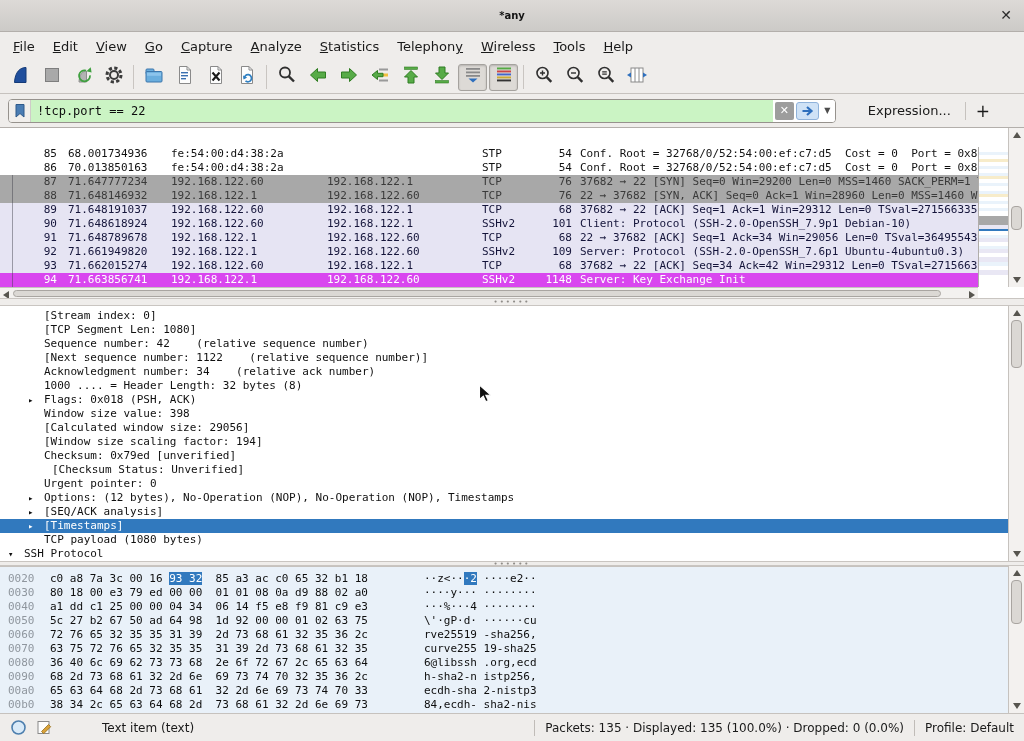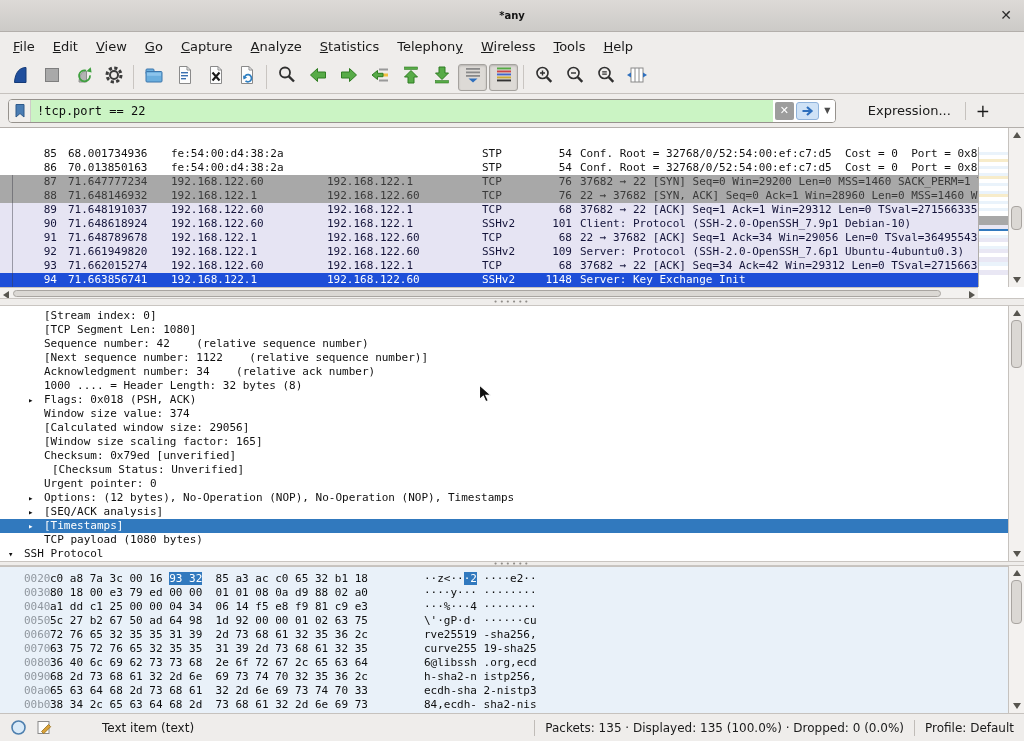--- a/index.html
+++ b/index.html
@@ -53,21 +53,21 @@
     display:flex; font-size:12px; color:#111; }
   .pl-hcell { border-right:1px solid #c4c1bd; padding:1px 0 0 5px; white-space:nowrap; overflow:hidden; }
   .h-no{width:62px;} .h-time{width:103px;} .h-src{width:156px;} .h-dst{width:155px;}
   .h-proto{width:57px;} .h-len{width:43px;} .h-info{flex:1; border-right:none;}
   .pl-body { position:absolute; top:19px; left:0; width:978px; height:140px; overflow:hidden;
     font-family:"DejaVu Sans Mono", monospace; font-size:11px; }
   .pl-row { display:flex; height:14px; line-height:14px; white-space:pre; position:relative; }
   .pl-row.white { background:#ffffff; color:#101010; }
   .pl-row.gray  { background:#a8a8a8; color:#3a3a3a; }
   .pl-row.lav   { background:#e6e4f3; color:#14143a; }
-  .pl-row.sel   { background:#1d4ed8; color:#ffffff; }
+  .pl-row.sel   { background:#d946ef; color:#ffffff; }
   .c-no{width:62px; text-align:right; padding-right:5px;}
   .c-time{width:103px; padding-left:6px;}
   .c-src{width:156px; padding-left:6px;}
   .c-dst{width:155px; padding-left:6px;}
   .c-proto{width:57px; padding-left:6px;}
   .c-len{width:43px; text-align:right; padding-right:4px;}
   .c-info{flex:1; padding-left:4px; overflow:hidden;}
   .stream-line { position:absolute; left:12px; top:0; width:1px; height:14px; background:rgba(60,60,70,.45); }
   .minimap { position:absolute; top:19px; left:978px; width:30px; height:140px;
     border-left:1px solid #b0adaa; background:#fff; overflow:hidden; }
@@ -91,21 +91,21 @@
     overflow:hidden; font-family:"DejaVu Sans Mono", monospace; font-size:11px; padding-top:3px; }
   .det-line { height:14px; line-height:14px; white-space:pre; position:relative; color:#101010; width:1008px; }
   .det-line.sel { background:#3179be; color:#fff; }
   .det-arrow { position:absolute; top:0; font-size:9px; }
   .det-text { position:absolute; top:0; }
   
   .hexpane { position:absolute; top:566px; left:0; width:1024px; height:147px; background:#e9f1f9;
     border-top:1px solid #c6c2be; overflow:hidden; font-family:"DejaVu Sans Mono", monospace;
     font-size:11px; padding-top:5px; }
   .hex-row { height:14px; line-height:14px; white-space:pre; display:flex; }
-  .hx-off { width:50px; padding-left:24px; color:#8f969e; }
+  .hx-off { width:50px; padding-left:8px; color:#8f969e; }
   .hx-bytes { width:374px; color:#0e0e0e; }
   .hx-ascii { color:#0e0e0e; }
   .hl { background:#3179be; color:#fff; }
   
   .statusbar { position:absolute; top:713px; left:0; width:1024px; height:28px; background:#efedeb;
     border-top:1px solid #c6c2be; display:flex; align-items:center; font-size:12px; padding:0 10px; }
   .sb-icon { margin-right:9px; display:flex; align-items:center; }
   .sb-left-text { margin-left:40px; }
   .sb-spacer { flex:1; }
   .sb-sep { width:1px; height:16px; background:#c0bcb8; margin:0 10px; }
@@ -363,23 +363,23 @@
   </div>
 
 <div class="details" id="details">
     <div class="det-line"><span class="det-text" style="left: 44px;">[Stream index: 0]</span></div>
     <div class="det-line"><span class="det-text" style="left: 44px;">[TCP Segment Len: 1080]</span></div>
     <div class="det-line"><span class="det-text" style="left: 44px;">Sequence number: 42    (relative sequence number)</span></div>
     <div class="det-line"><span class="det-text" style="left: 44px;">[Next sequence number: 1122    (relative sequence number)]</span></div>
     <div class="det-line"><span class="det-text" style="left: 44px;">Acknowledgment number: 34    (relative ack number)</span></div>
     <div class="det-line"><span class="det-text" style="left: 44px;">1000 .... = Header Length: 32 bytes (8)</span></div>
     <div class="det-line"><span class="det-arrow" style="left: 28px;">▸</span><span class="det-text" style="left: 44px;">Flags: 0x018 (PSH, ACK)</span></div>
-    <div class="det-line"><span class="det-text" style="left: 44px;">Window size value: 374</span></div>
+    <div class="det-line"><span class="det-text" style="left: 44px;">Window size value: 398</span></div>
     <div class="det-line"><span class="det-text" style="left: 44px;">[Calculated window size: 29056]</span></div>
-    <div class="det-line"><span class="det-text" style="left: 44px;">[Window size scaling factor: 165]</span></div>
+    <div class="det-line"><span class="det-text" style="left: 44px;">[Window size scaling factor: 194]</span></div>
     <div class="det-line"><span class="det-text" style="left: 44px;">Checksum: 0x79ed [unverified]</span></div>
     <div class="det-line"><span class="det-text" style="left: 44px; margin-left: 8px;">[Checksum Status: Unverified]</span></div>
     <div class="det-line"><span class="det-text" style="left: 44px;">Urgent pointer: 0</span></div>
     <div class="det-line"><span class="det-arrow" style="left: 28px;">▸</span><span class="det-text" style="left: 44px;">Options: (12 bytes), No-Operation (NOP), No-Operation (NOP), Timestamps</span></div>
     <div class="det-line"><span class="det-arrow" style="left: 28px;">▸</span><span class="det-text" style="left: 44px;">[SEQ/ACK analysis]</span></div>
     <div class="det-line sel"><span class="det-arrow" style="left: 28px;">▸</span><span class="det-text" style="left: 44px;">[Timestamps]</span></div>
     <div class="det-line"><span class="det-text" style="left: 44px;">TCP payload (1080 bytes)</span></div>
     <div class="det-line"><span class="det-arrow" style="left: 8px;">▾</span><span class="det-text" style="left: 24px;">SSH Protocol</span></div>
   </div>
 <div class="vscroll" style="top:306px; right:0; height:255px;">

